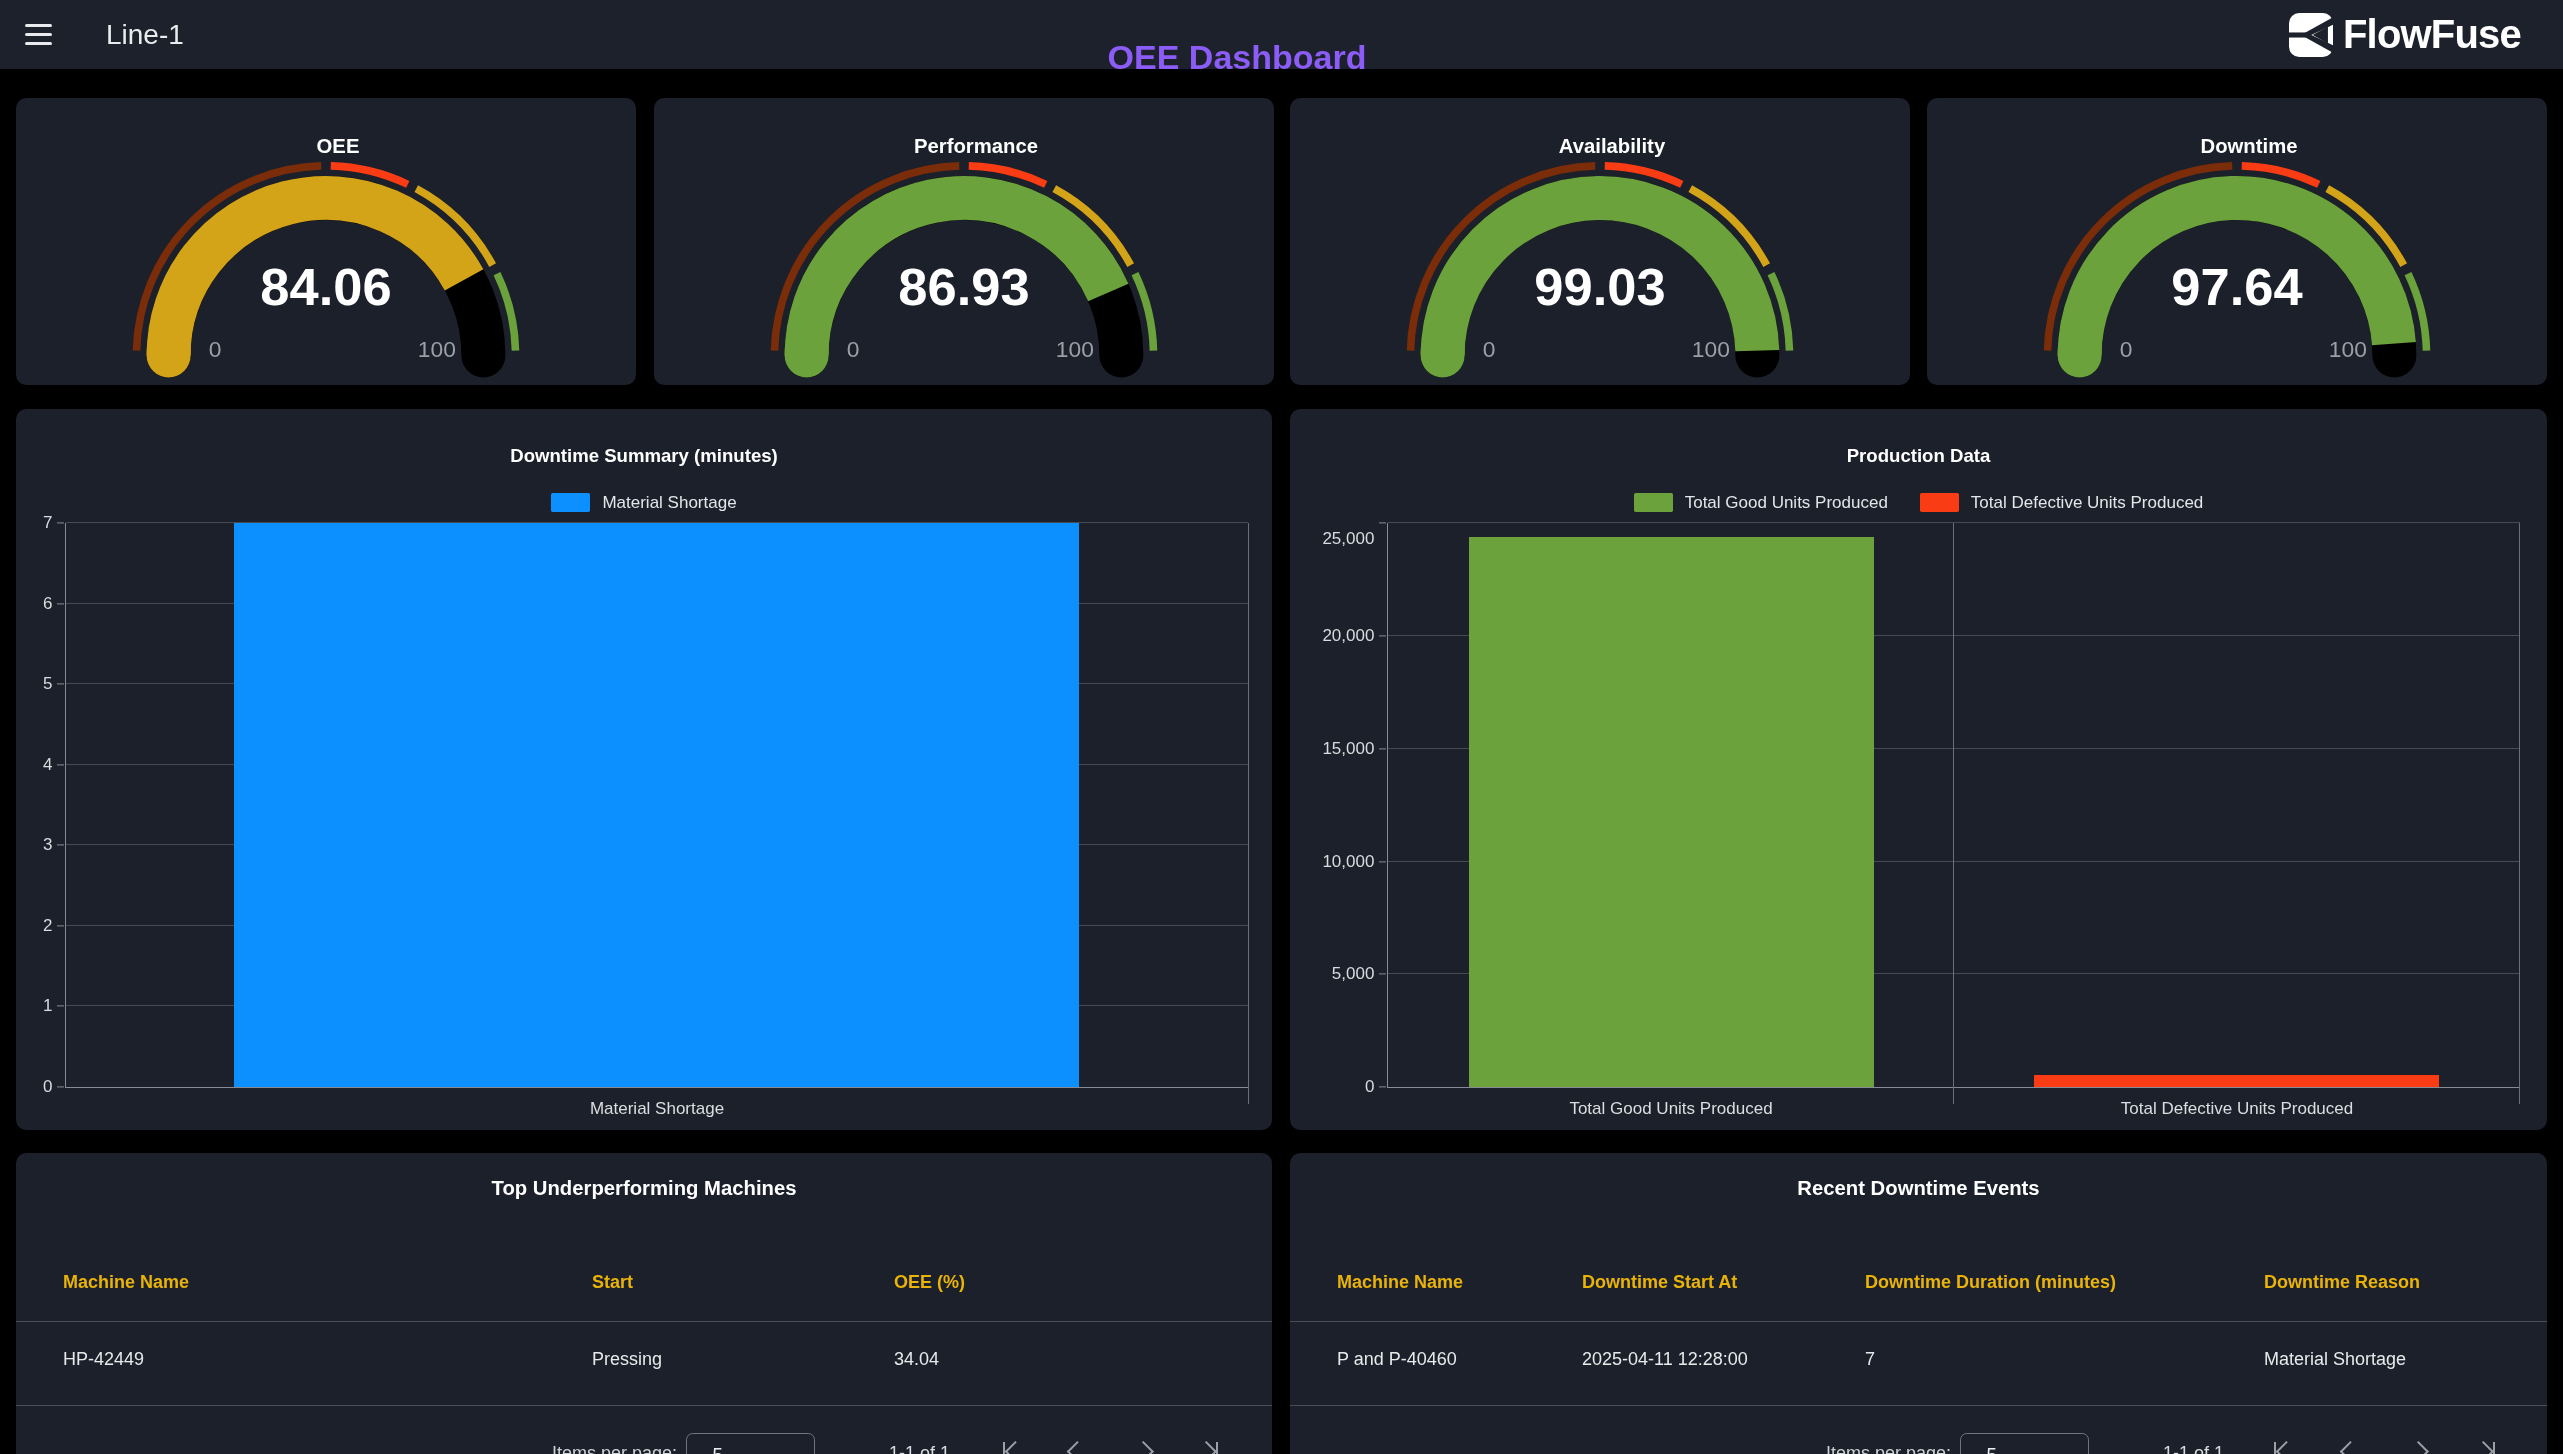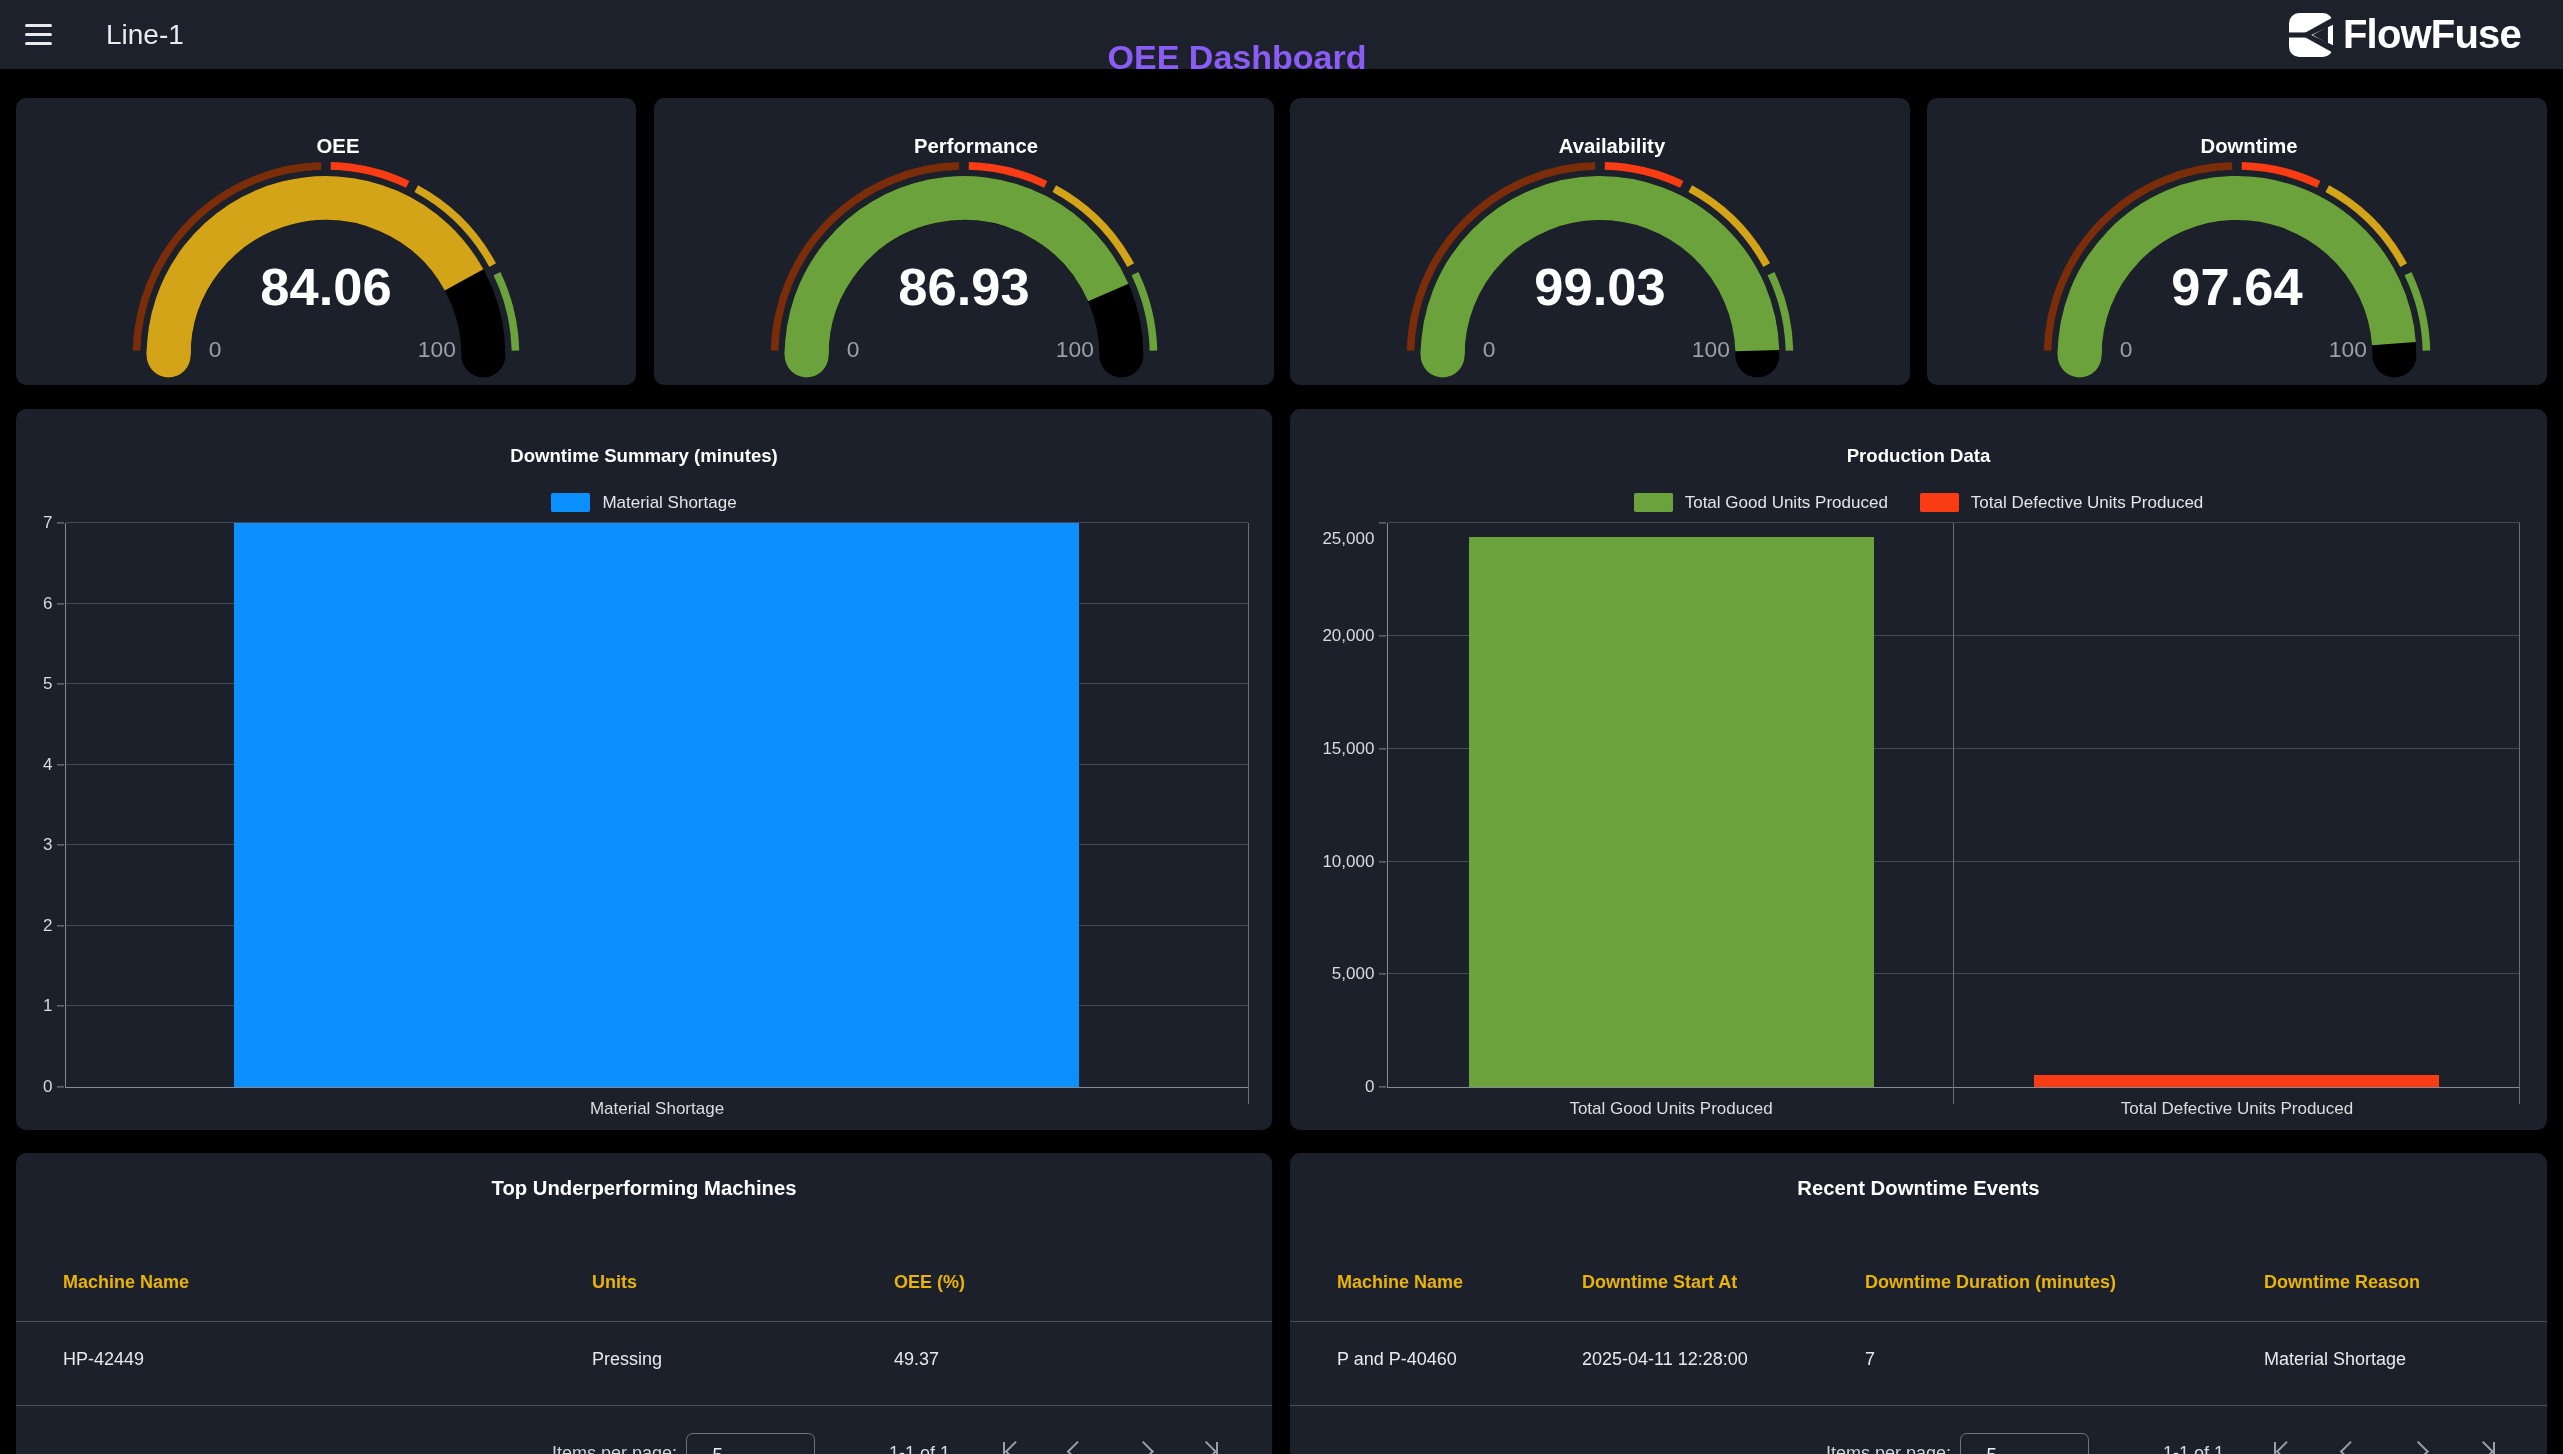--- a/index.html
+++ b/index.html
@@ -263,25 +263,25 @@
       <span class="chev left"></span>
     </div>
     <div class="fnav" style="left:1101px">
       <span class="chev right"></span>
     </div>
     <div class="fnav" style="left:1166px">
       <span class="chev right"></span>
         <span class="vbar"></span>
     </div>
   <div class="th" style="left: 47px;">Machine Name</div>
-      <div class="th" style="left: 576px;">Units</div>
+      <div class="th" style="left: 576px;">Start</div>
       <div class="th" style="left: 878px;">OEE (%)</div>
       <div class="td" style="left: 47px; top: 196px;">HP-42449</div>
       <div class="td" style="left: 576px; top: 196px;">Pressing</div>
-      <div class="td" style="left: 878px; top: 196px;">49.37</div>
+      <div class="td" style="left: 878px; top: 196px;">34.04</div>
     </section>
 
   <section class="card tcard" style="left:1290px;width:1257px">
     <h3 class="ttitle">Recent Downtime Events</h3>
     <div class="tdiv" style="top:168px"></div>
     <div class="tdiv" style="top:252px"></div>
     <div class="flabel">Items per page:</div>
     <div class="fselect">
       <span class="val">5</span>
       <span class="caret"></span>

